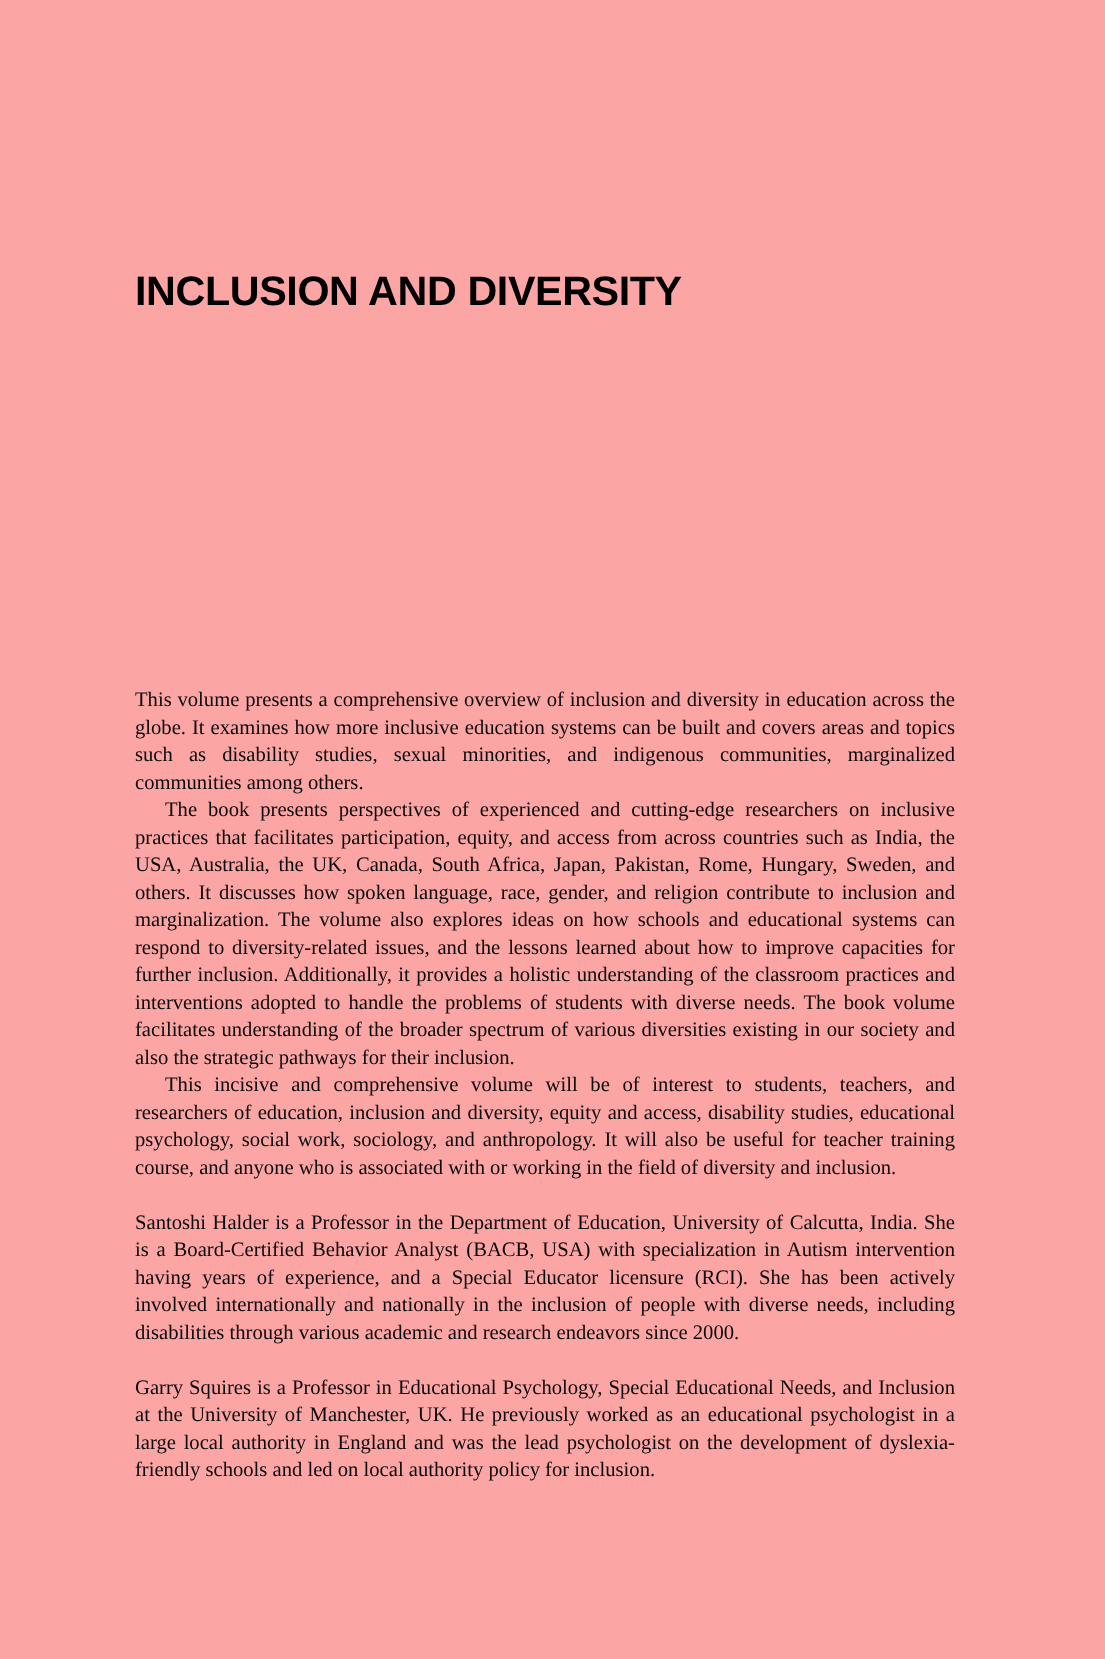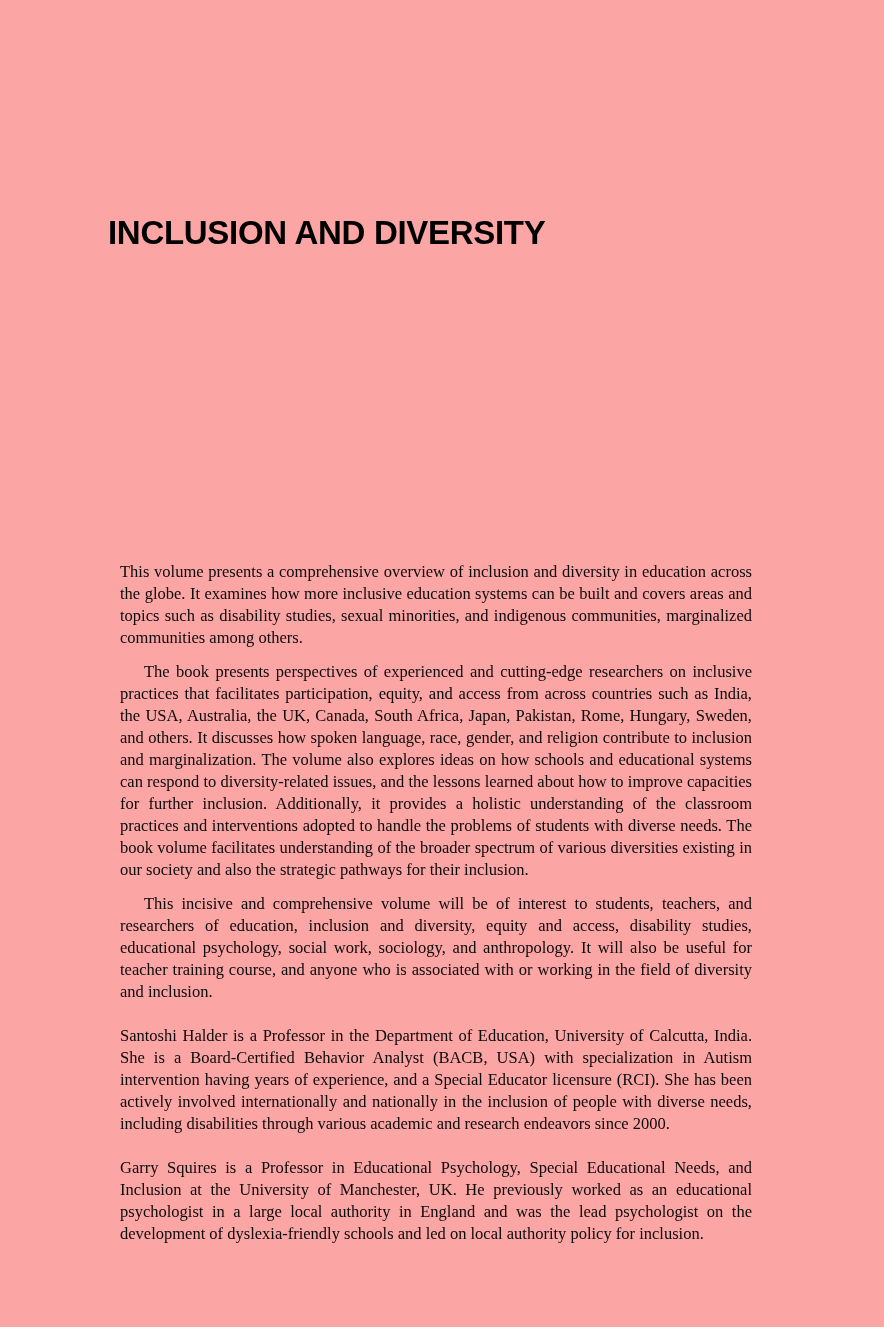--- a/index.html
+++ b/index.html
@@ -35,21 +35,21 @@
     width: 656px;
     font-family: "Liberation Serif", serif;
     font-size: 16.5px;
     line-height: 22px;
     text-align: justify;
     color: #0a0a0a;
     hyphens: auto;
     -webkit-hyphens: auto;
   }
   .body-text p {
-    margin: 12px;
+    margin: 0;
   }
   .body-text p.indented {
     text-indent: 24px;
   }
   .body-text p.bio {
     margin-top: 22px;
   }
   .body-text strong {
     font-weight: 400;
   }

